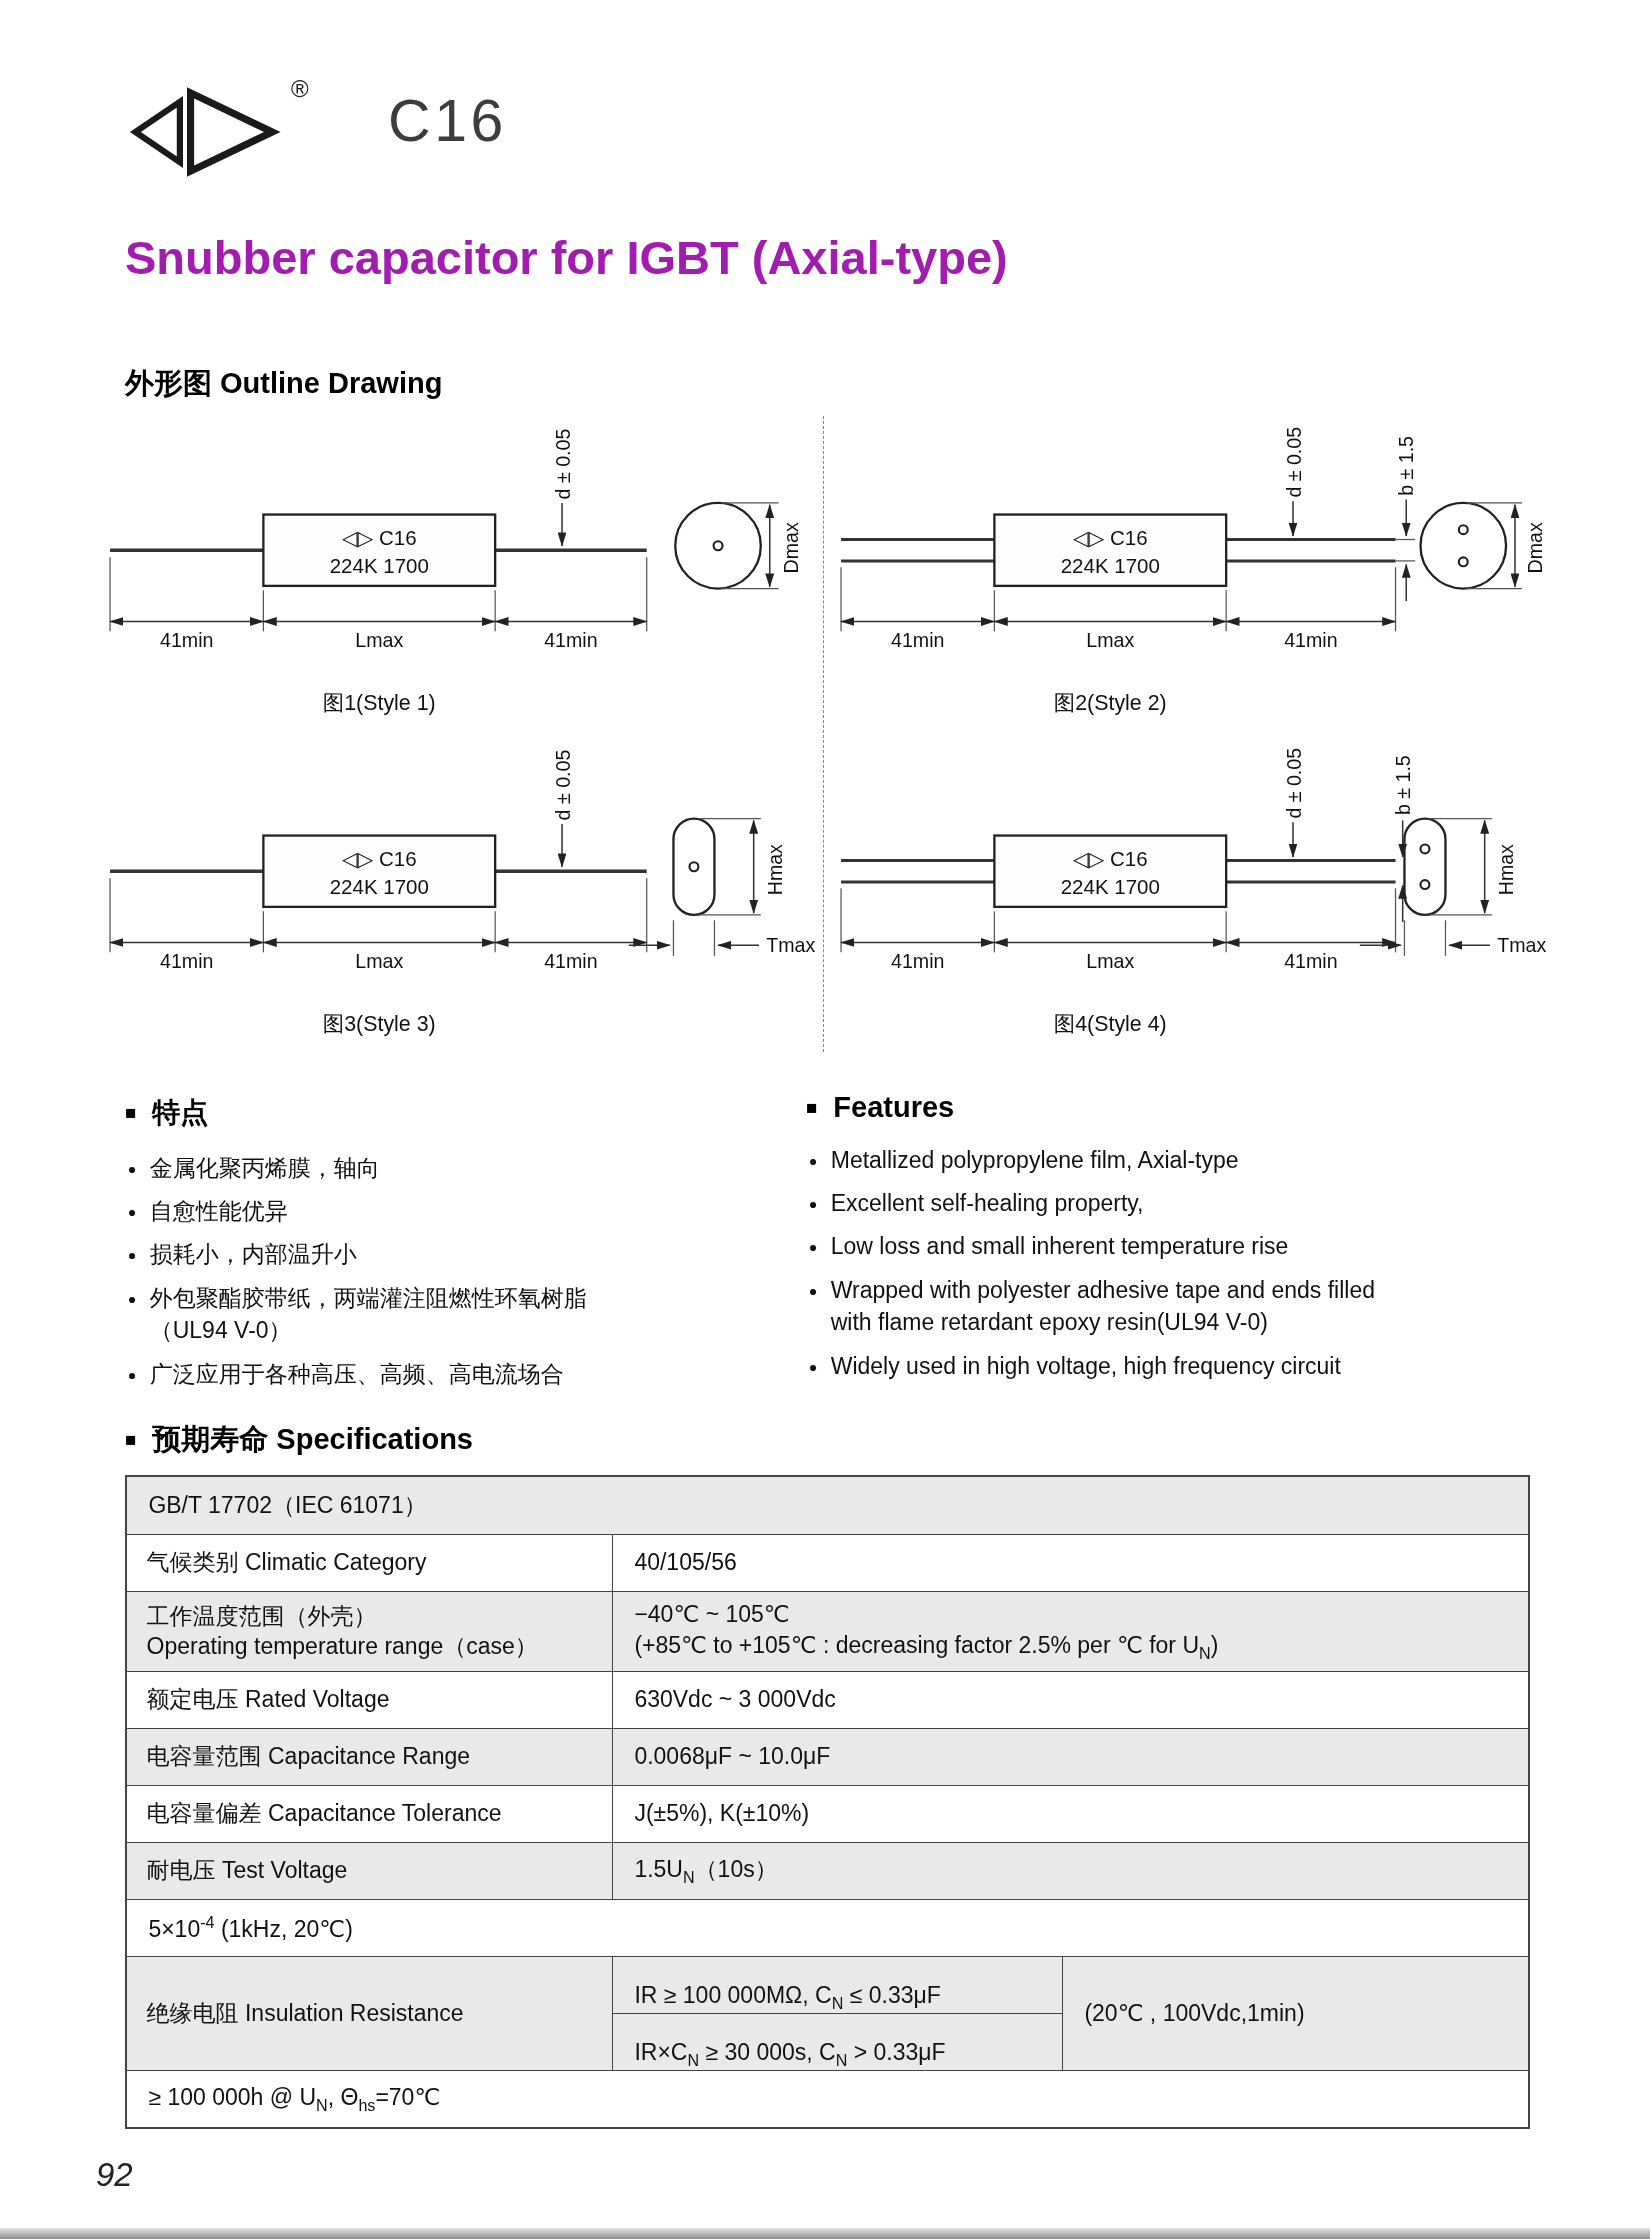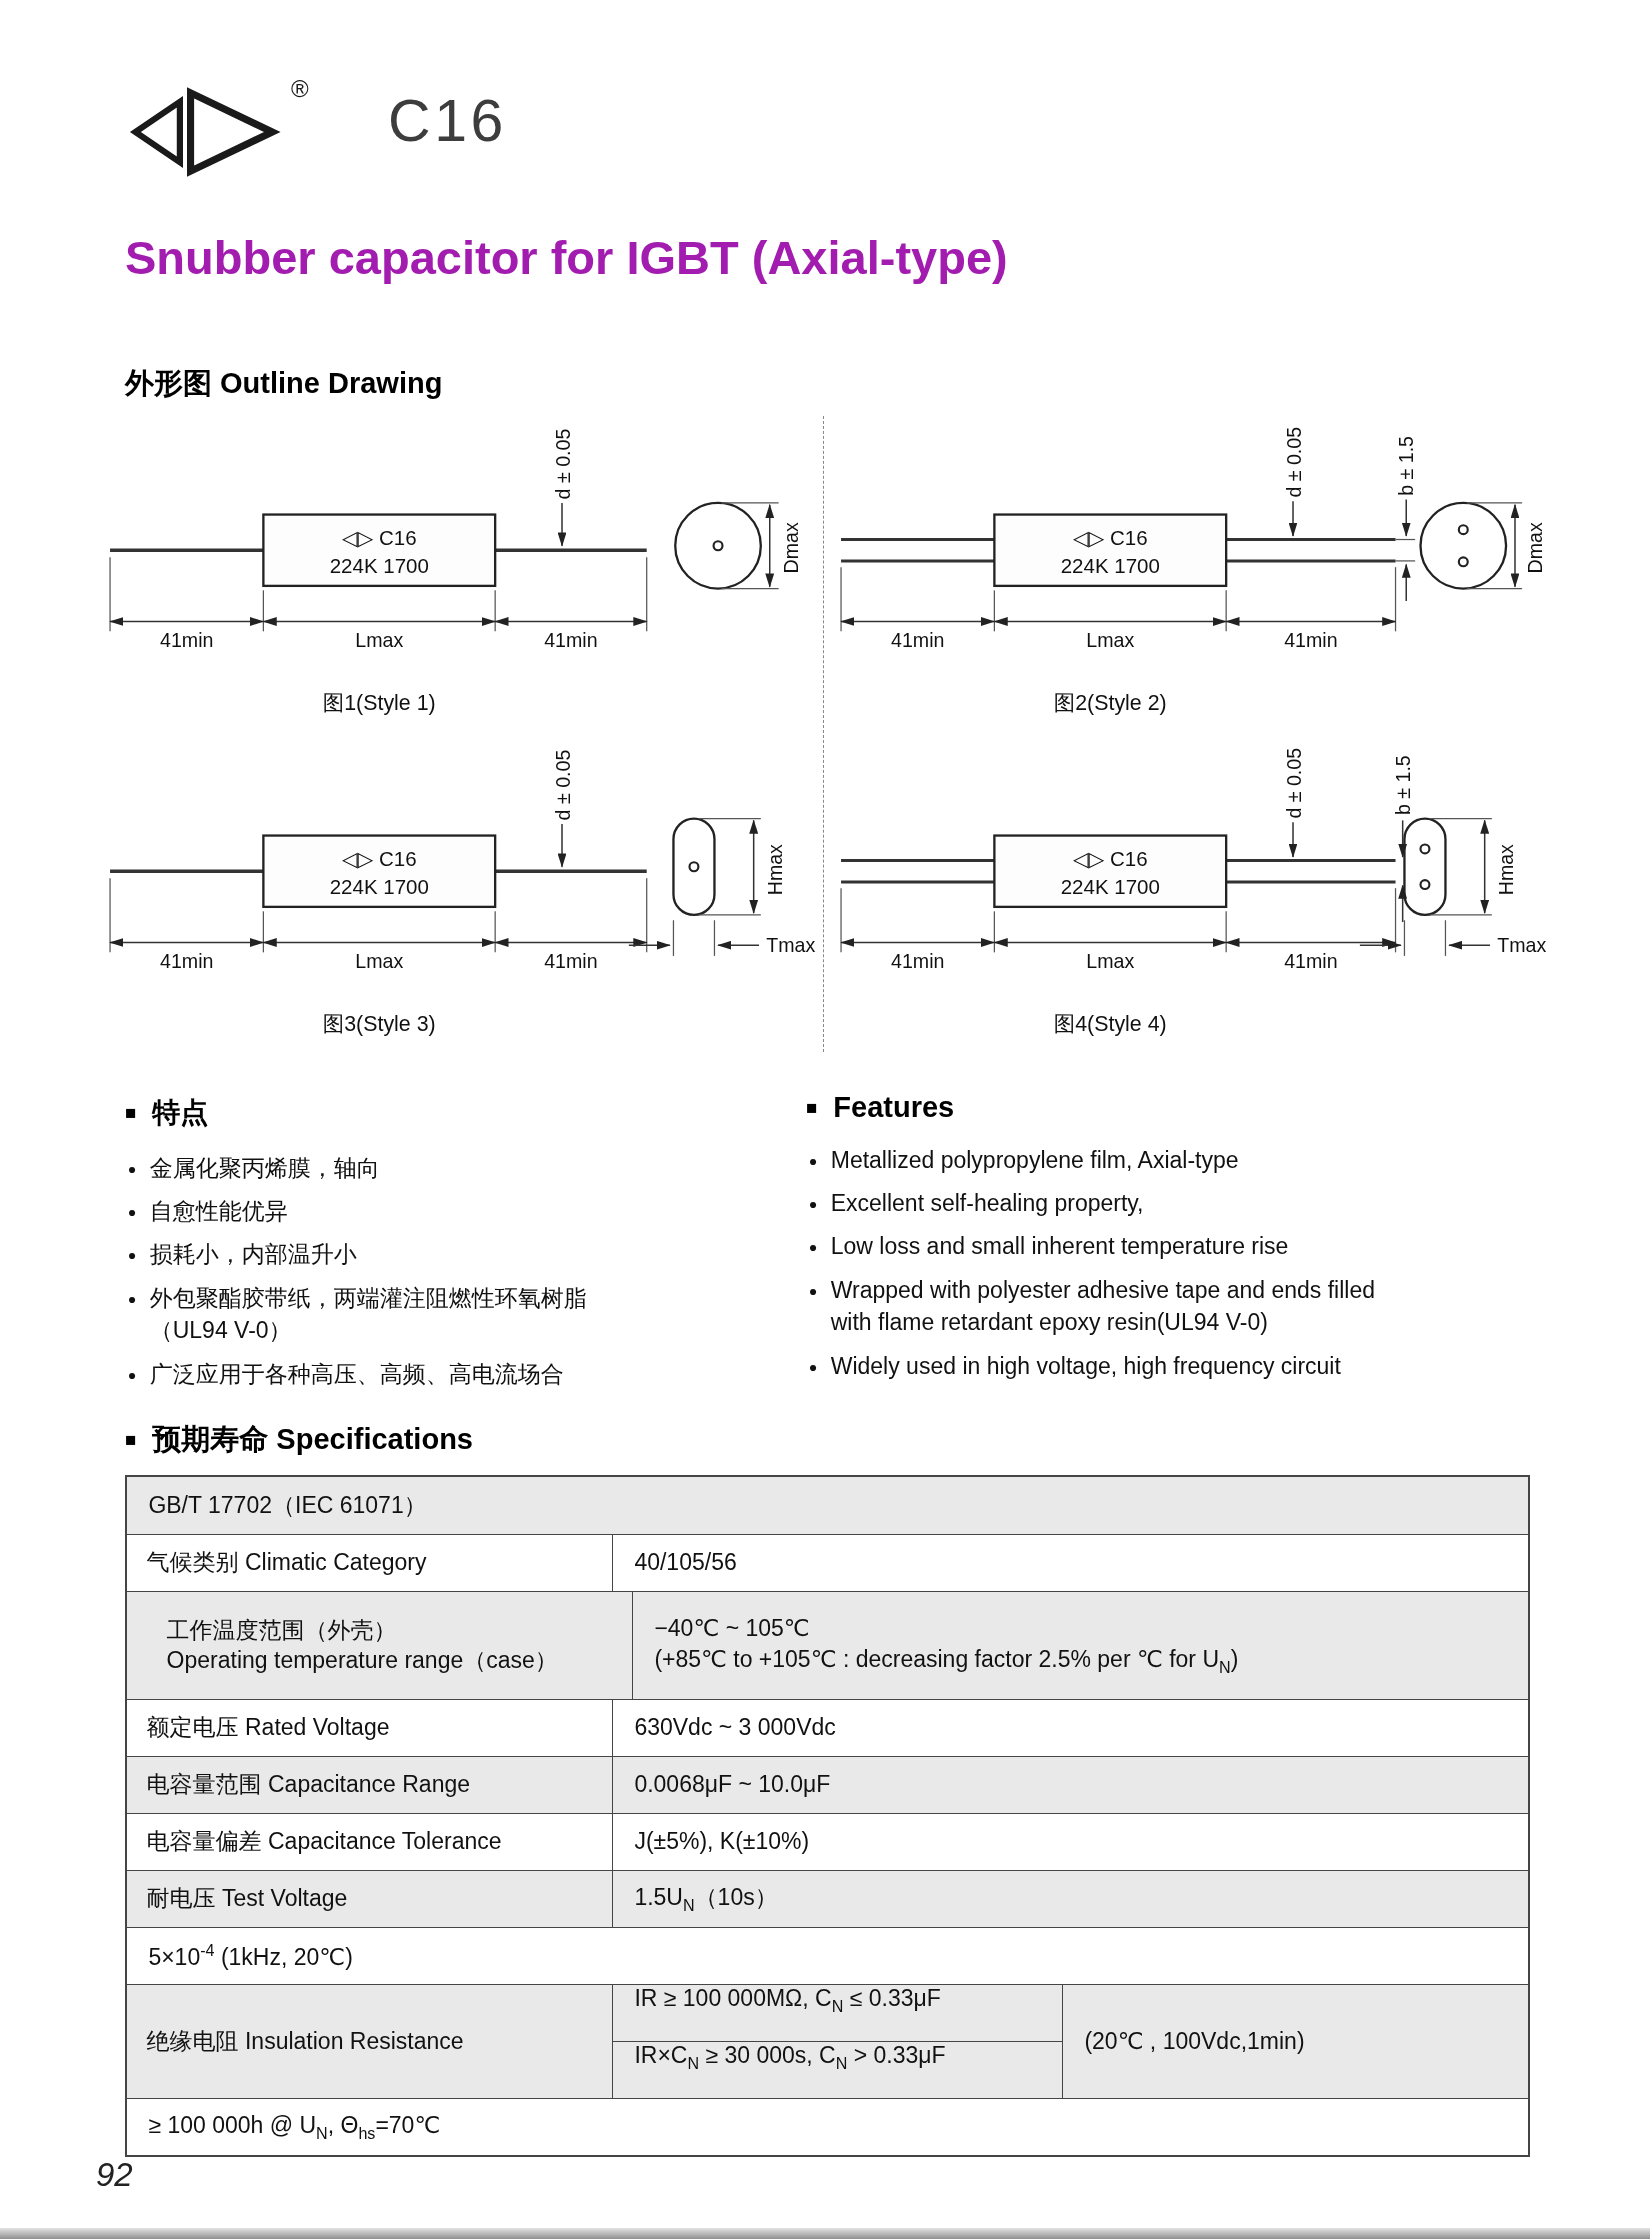--- a/index.html
+++ b/index.html
@@ -45,26 +45,26 @@
   .feat-item{display:flex;margin-bottom:10.7px;font-size:23px;line-height:1.42;color:#111;}
   .feat-item .blt{font-size:14.3px;margin:7.1px 13.4px 0 2.7px;flex:0 0 auto;}
   .feat-text{white-space:pre-line;}
   
   .specs-heading{position:absolute;left:125px;top:1420px;display:flex;align-items:center;font-size:29px;font-weight:bold;color:#000;}
   .specs-heading .sq{font-size:18.7px;margin-right:16px;}
   .spec-table{position:absolute;left:125px;top:1475px;width:1401px;border:2.7px solid #454545;font-size:23px;color:#111;}
   .spec-row{display:flex;height:57px;box-sizing:border-box;background:#fff;}
   .spec-row + .spec-row{border-top:1.8px solid #454545;}
   .spec-row.shade{background:#e9e9e9;}
-  .spec-row.row-temp{height:108px;padding-left:20px;}
+  .spec-row.row-temp{height:80px;}
   .spec-row.row-ins{height:114px;}
   .spec-label{flex:0 0 486px;box-sizing:border-box;border-right:1.8px solid #454545;display:flex;align-items:center;padding:0 19.6px;line-height:1.3;}
   .spec-value{flex:1;display:flex;align-items:center;padding:0 21.4px;line-height:1.35;}
   .ins-mid{flex:0 0 450px;box-sizing:border-box;border-right:1.8px solid #454545;display:flex;flex-direction:column;}
-  .ins-cell{flex:1;display:flex;align-items:flex-start;padding:0 21.4px;box-sizing:border-box;}
+  .ins-cell{flex:1;display:flex;align-items:flex-end;padding:0 21.4px;box-sizing:border-box;}
   .ins-cell.c2{border-top:1.8px solid #454545;}
   .ins-note{flex:1;display:flex;align-items:center;padding:0 21.4px;}
   sub{font-size:0.7em;}
   sup{font-size:0.7em;}
   
   .page-number{position:absolute;left:96px;top:2156px;font-size:33px;font-style:italic;color:#222;}
   .bottom-edge{position:absolute;left:0;bottom:0;width:100%;height:10.7px;background:linear-gradient(to bottom,#e3e3e3,#8f8f8f);}
 </style>
 </head>
 <body>

